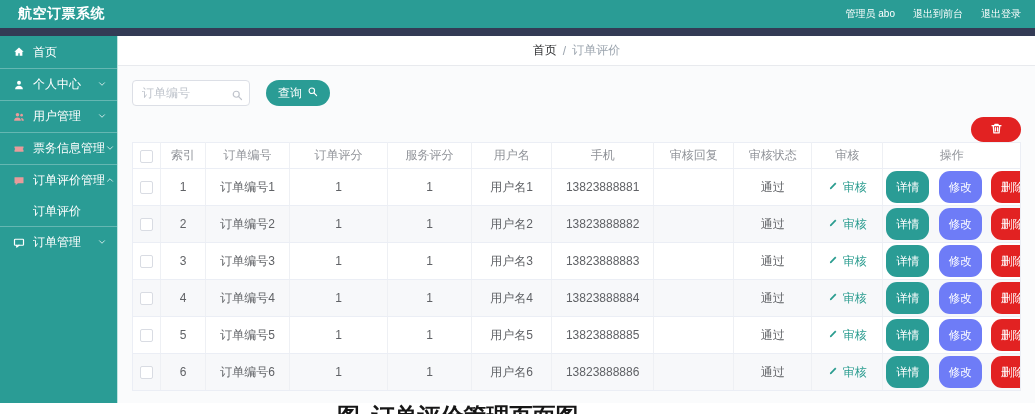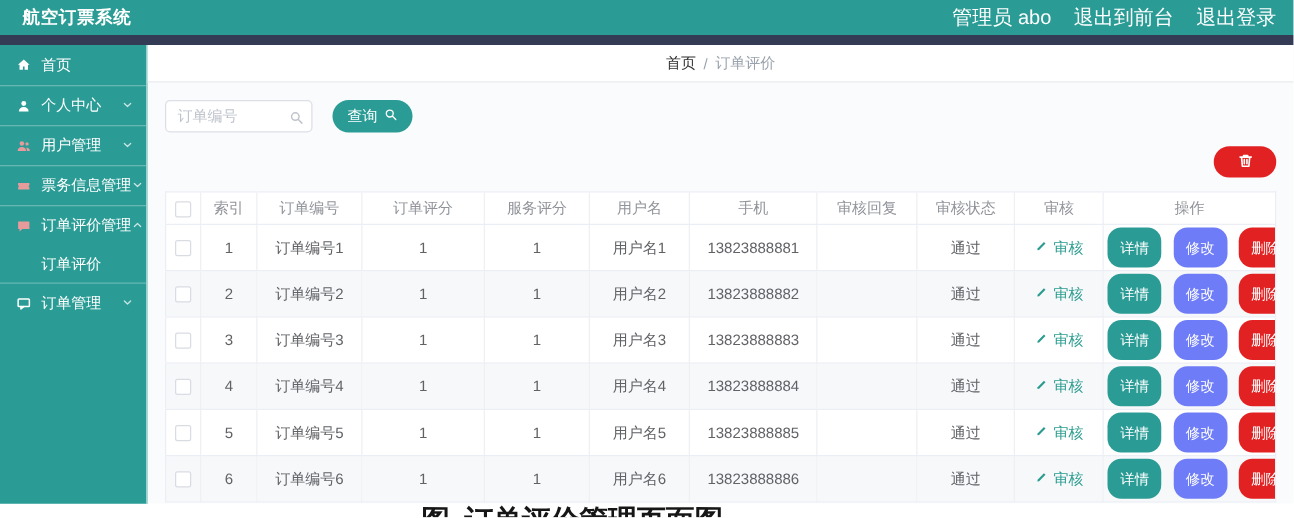--- a/index.html
+++ b/index.html
@@ -3,21 +3,21 @@
 <meta charset="utf-8">
 <style>
   * { margin:0; padding:0; box-sizing:border-box; }
   html,body { font-family:"Liberation Sans","DejaVu Sans",sans-serif; }
   .screen { position:relative; width:1035px; height:414px; overflow:hidden; background:#fff; }
 
   
   .topbar { height:28px; background:#2a9c95; display:flex; align-items:center; justify-content:space-between; padding:0 14px 0 18px; }
   .app-title { color:#fff; font-size:14px; font-weight:bold; letter-spacing:.5px; }
   .topbar-right { display:flex; align-items:center; gap:18px; }
-  .topbar-right span, .topbar-right a { color:#fff; font-size:16px; text-decoration:none; cursor:pointer; }
+  .topbar-right span, .topbar-right a { color:#fff; font-size:10px; text-decoration:none; cursor:pointer; }
   .navy-strip { height:8px; background:#333b55; }
 
   
   .body { display:flex; height:367px; background:#fafbfc; }
 
   
   .sidebar { width:118px; background:#2a9c95; flex:none; overflow:hidden; border-right:1px solid #bfe3e0; }
   .side-item { height:32px; display:flex; align-items:center; padding:0 8px 0 12px; color:#fff; font-size:12px; cursor:pointer; border-top:1px solid rgba(255,255,255,.28); }
   .side-item:first-child { border-top:none; }
   .s-icon { width:14px; height:14px; margin-right:7px; display:inline-flex; align-items:center; justify-content:center; flex:none; }
@@ -43,21 +43,21 @@
 
   .btn { border:none; cursor:pointer; font-family:inherit; display:inline-flex; align-items:center; justify-content:center; }
   .btn-search { height:26px; padding:0 12px; border-radius:14px; background:#2a9c95; color:#fff; font-size:12px; gap:5px; }
   .btn-search svg { width:11px; height:11px; }
 
   .toolbar-row { margin-top:11px; display:flex; justify-content:flex-end; }
   .btn-trash { width:50px; height:25px; border-radius:13px; background:#e22222; color:#fff; }
   .btn-trash svg { width:13px; height:13px; }
 
   
-  table { margin-top:11px; width:100%; border-collapse:collapse; table-layout:fixed; background:#fff; border:1px solid #ebeef5; }
+  table { width:100%; border-collapse:collapse; table-layout:fixed; background:#fff; border:1px solid #ebeef5; }
   th, td { font-size:12px; text-align:center; border-right:1px solid #eef0f4; border-bottom:1px solid #ebeef5; overflow:hidden; white-space:nowrap; }
   th:last-child, td:last-child { border-right:none; }
   thead th { height:26px; color:#909399; font-weight:normal; background:#fff; }
   tbody td { height:37px; color:#606266; }
   tbody tr:nth-child(even) { background:#f7f8fa; }
   .checkbox { display:inline-block; width:13px; height:13px; border:1px solid #d9dce3; border-radius:2px; background:#fff; vertical-align:middle; cursor:pointer; }
   .audit-link { color:#2a9c8f; cursor:pointer; display:inline-flex; align-items:center; gap:4px; text-decoration:none; }
   .audit-link svg { width:11px; height:11px; }
   .ops .pill { height:22px; padding:16px 10px; border-radius:11px; color:#fff; font-size:11.5px; margin:0 3px; }
   .pill.teal { background:#2a9c95; }

